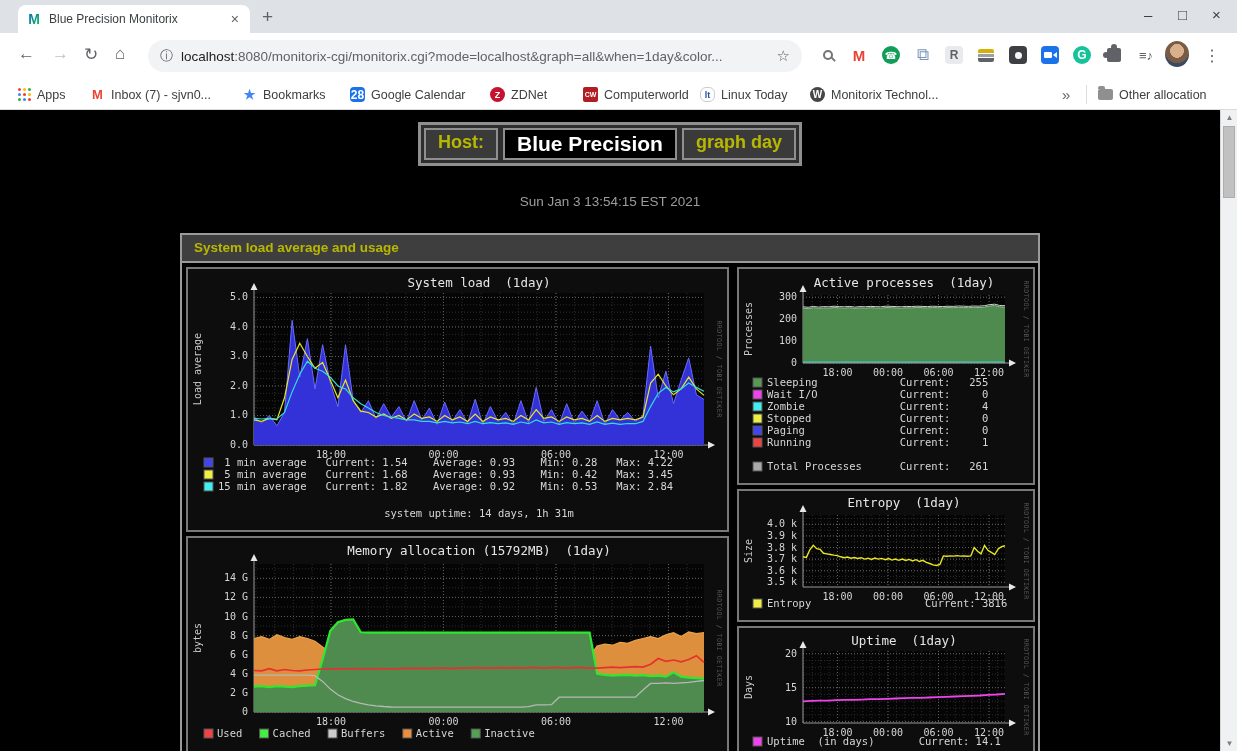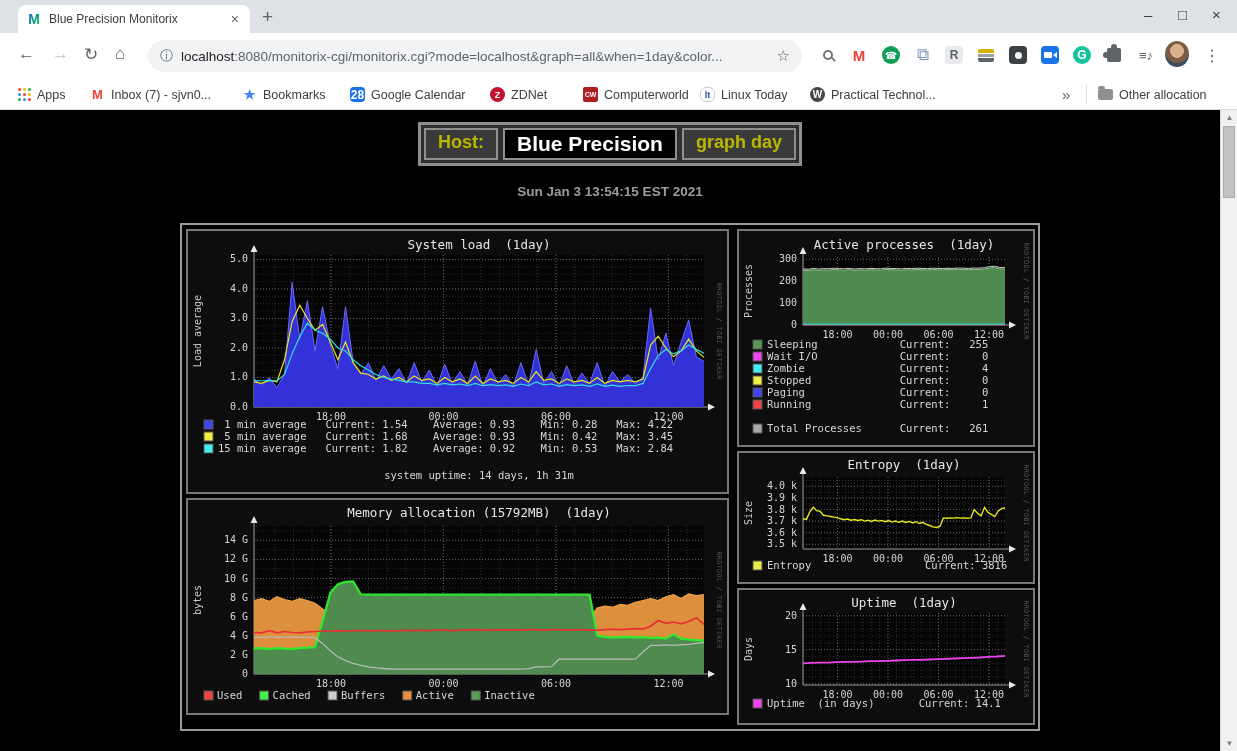--- a/index.html
+++ b/index.html
@@ -55,21 +55,21 @@
   .page { position:relative; height:641px; background:#000; width:1220px; overflow:hidden; }
   .scrollbar { position:absolute; right:0; top:110px; width:17px; height:641px; background:#f0f1f2; border-left:1px solid #d6d6d6; }
   .sb-arrow { position:absolute; left:0; width:17px; text-align:center; font-size:8px; color:#7f7f7f; }
   .sb-thumb { position:absolute; left:2px; top:16px; width:12px; height:72px; background:#c1c1c1; border:1px solid #adadad; }
 
   .hostbox { width:fit-content; margin:12px auto 0; border:3px solid #8f8f8f; background:#2e2e2e; padding:3px; display:flex; gap:5px; }
   .hb-cell { border:2px solid #8f8f8f; padding:2px 12px; font-weight:bold; }
   .hb-label { background:#3a3a3a; color:#b8b800; font-size:18px; }
   .hb-value { background:#000; color:#fff; font-size:21px; }
   .hb-when { background:#3a3a3a; color:#b8b800; font-size:18px; }
-  .datebar { text-align:center; color:#9c9c9c; font-weight:bold; font-size:13.5px; margin-top:18px; }
+  .datebar { text-align:center; color:#9c9c9c; font-weight:normal; font-size:13.5px; margin-top:28px; }
 
   .section { width:860px; margin:24px 0 0 180px; border:2px solid #9a9a9a; background:#000; }
   .section-title { background:#3e3e3e; border-bottom:2px solid #9a9a9a; color:#b8b800; font-weight:bold; font-size:13.5px; padding:5px 12px 6px; }
   .charts { display:flex; gap:8px; padding:4px; }
   .colL, .colR { display:flex; flex-direction:column; gap:4px; }
   .chartbox { border:2px solid #787878; background:#0d0d0d; padding:2px; width:fit-content; }
 
   svg text { white-space:pre; }
   .ctitle { font:12.5px "DejaVu Sans Mono",monospace; fill:#e6e6e6; }
   .tick   { font:10px "DejaVu Sans Mono",monospace; fill:#d6d6d6; }
@@ -172,39 +172,40 @@
     <div class="bm" style="left:583px;">
       <span class="ic14 sq" style="background:#b01e24;color:#fff;font-size:7px;border-radius:2px;">CW</span>
       <span>Computerworld</span>
     </div>
     <div class="bm" style="left:700px;">
       <span class="ic14 sq" style="background:#fff;border:1px solid #ccc;color:#1a4f9c;font-size:9px;border-radius:6px;">lt</span>
       <span>Linux Today</span>
     </div>
     <div class="bm" style="left:810px;">
       <span class="ic14 circ" style="background:#464646;color:#fff;font-size:10px;">W</span>
-      <span>Practical Technol...</span>
+      <span>Monitorix Technol...</span>
     </div>
     <div class="bm" style="left:1062px;font-size:15px;color:#5f6368;">»</div>
     <div class="bmdiv" style="left:1086px;"></div>
     <div class="bm" style="left:1098px;">
       <span class="folder"></span>
       <span>Other allocation</span>
     </div>
   </div>
 
   <div class="page">
     <div class="hostbox">
       <div class="hb-cell hb-label">Host:</div>
       <div class="hb-cell hb-value">Blue Precision</div>
       <div class="hb-cell hb-when">graph day</div>
     </div>
     <div class="datebar">Sun Jan 3 13:54:15 EST 2021</div>
 
     <div class="section">
+      <div class="section-title">System load average and usage</div>
       <div class="charts">
         <div class="colL">
           <div class="chartbox"><svg width="535" height="253" viewBox="0 0 535 253">
                 <rect x="0" y="0" width="535" height="253" fill="#0d0d0d"></rect>
                 <rect x="64" y="22" width="450" height="152" fill="#050505"></rect>
                 <line x1="64" x2="514" y1="174" y2="174" class="gmin"></line>
                 <line x1="64" x2="514" y1="166.62135922330097" y2="166.62135922330097" class="gmin"></line>
                 <line x1="64" x2="514" y1="159.24271844660194" y2="159.24271844660194" class="gmin"></line>
                 <line x1="64" x2="514" y1="151.8640776699029" y2="151.8640776699029" class="gmin"></line>
                 <line x1="64" x2="514" y1="144.48543689320388" y2="144.48543689320388" class="gmin"></line>

